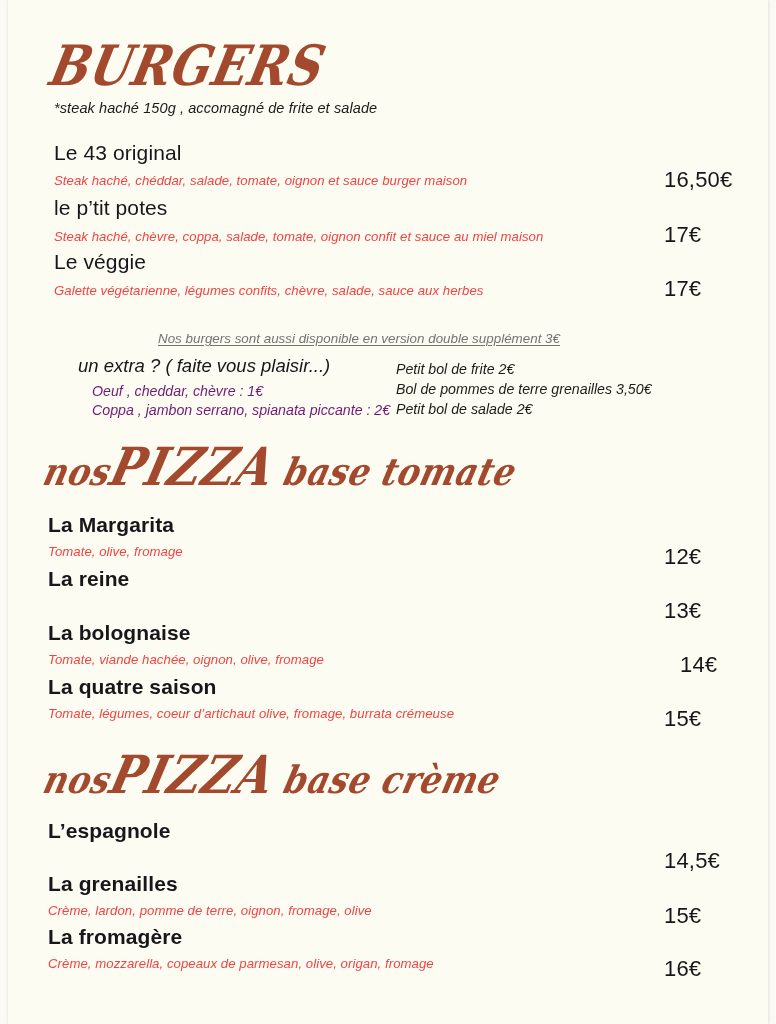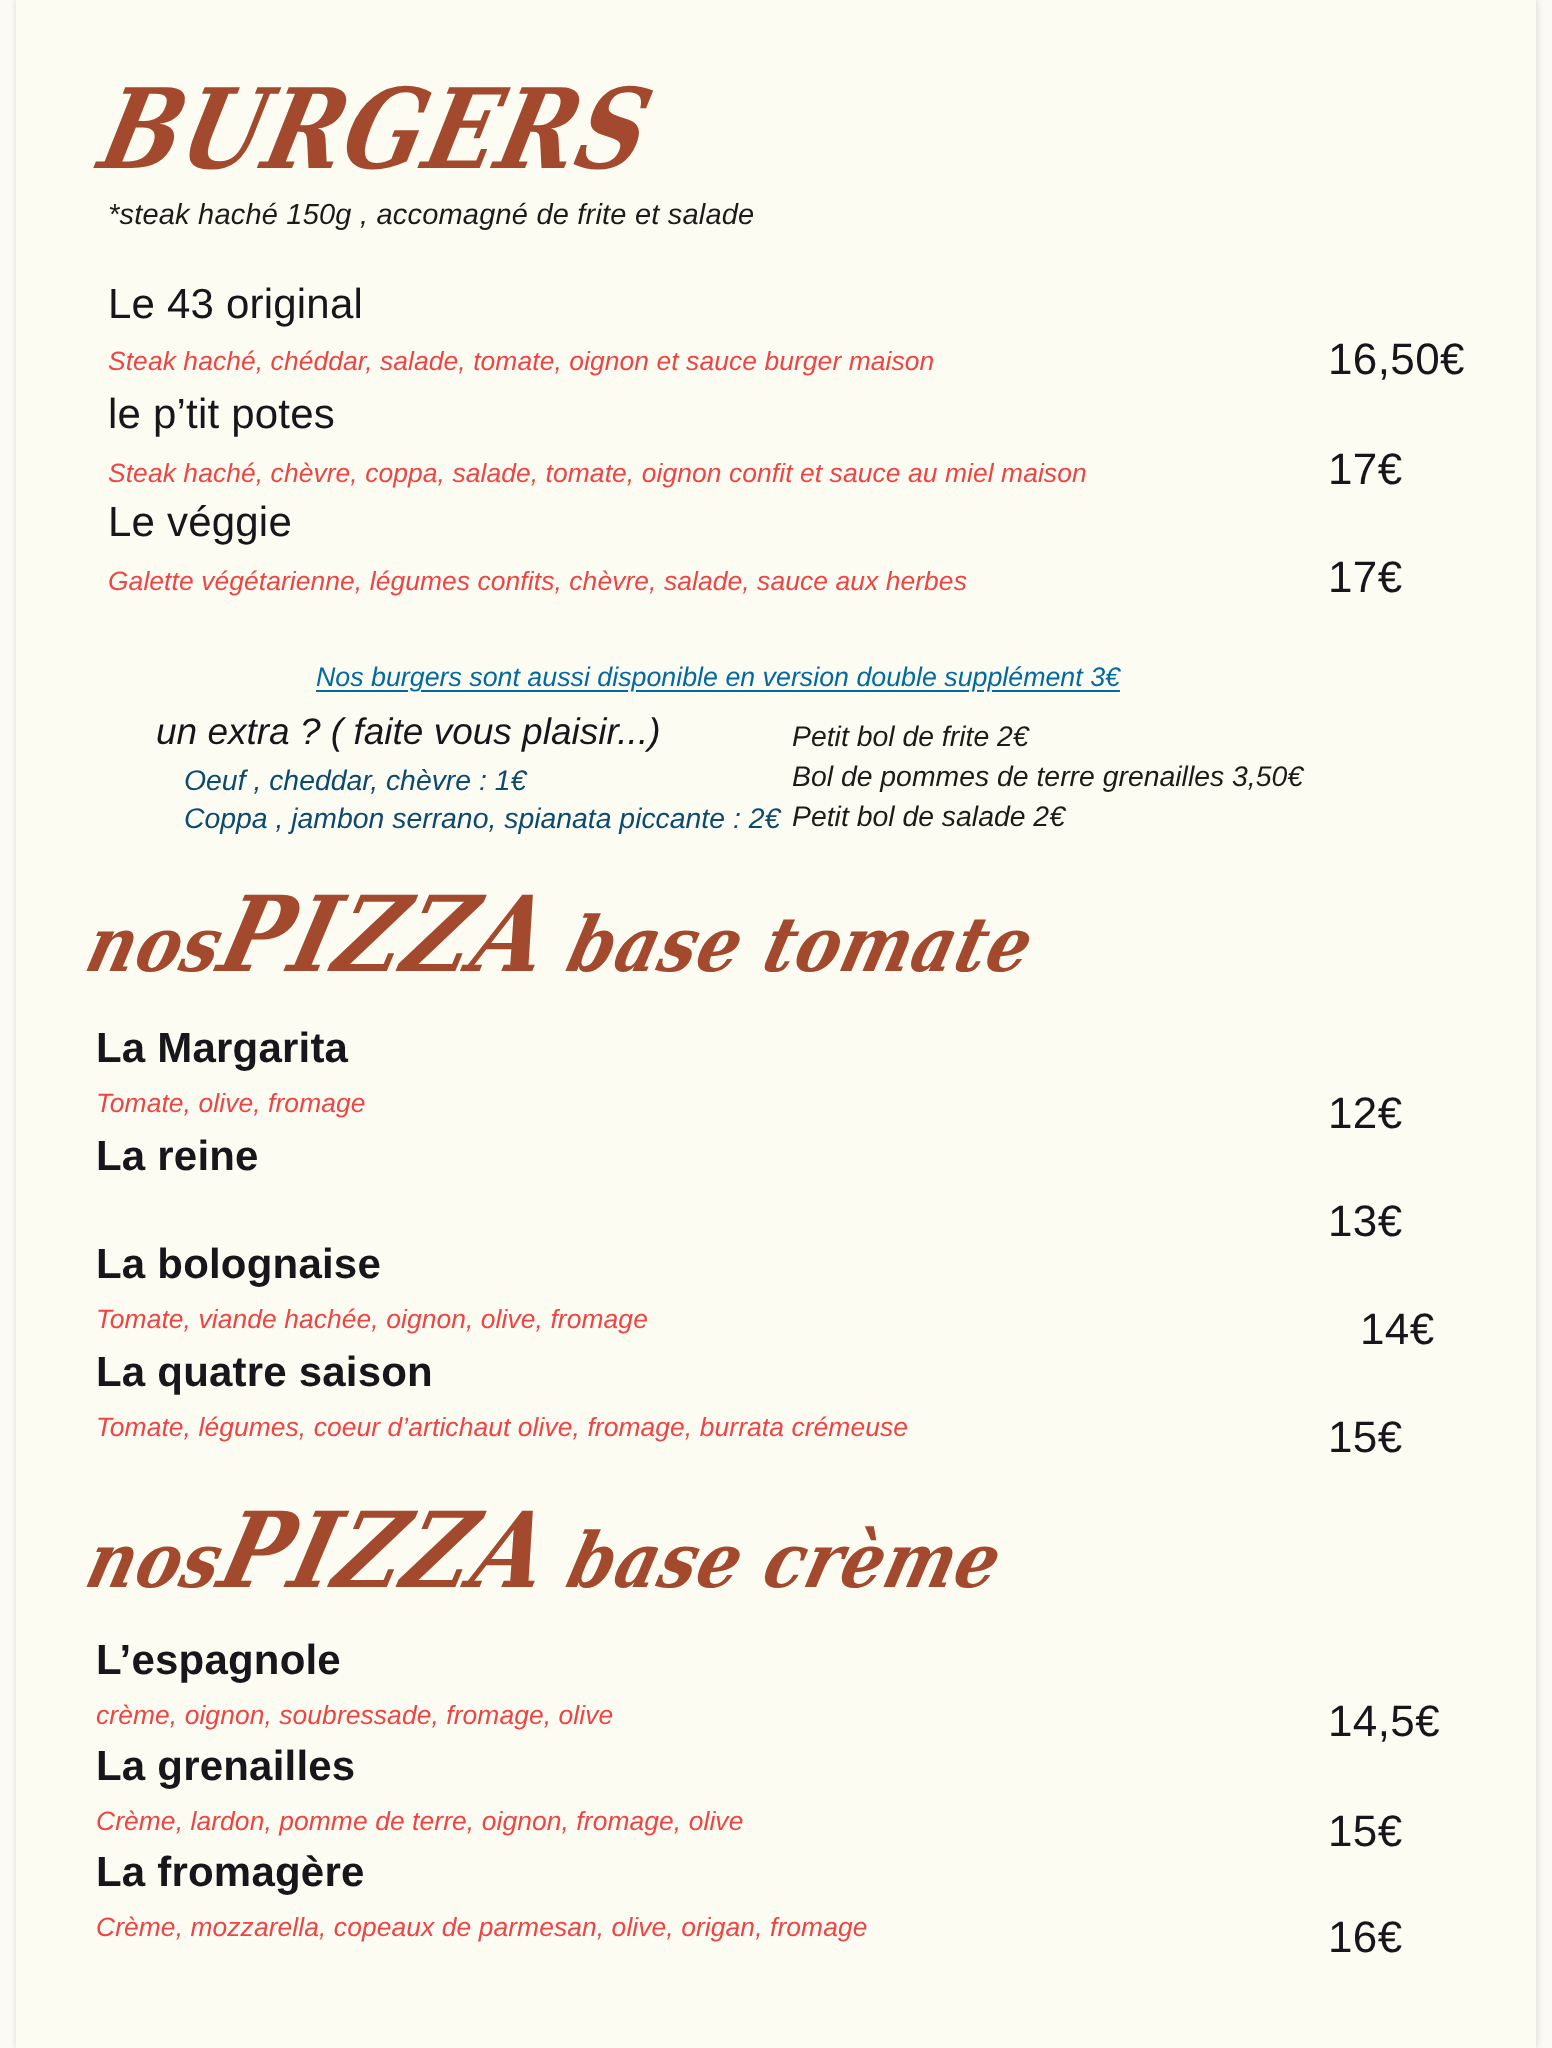--- a/index.html
+++ b/index.html
@@ -100,42 +100,42 @@
   .b-desc  { left: 46px; }
   .b-price { left: 656px; text-align: left; }
 
   
   .supp-note {
     position: absolute;
     left: 150px;
     top: 331px;
     font-size: 13.4px;
     font-style: italic;
-    color: #0369a1;
+    color: #737373;
     text-decoration: underline;
     text-underline-offset: 2px;
     white-space: nowrap;
   }
 
   
   .extra-title {
     position: absolute;
     left: 70px;
     top: 355px;
     font-size: 18.5px;
     font-style: italic;
     color: #17161a;
     white-space: nowrap;
   }
   .extra-line {
     position: absolute;
     left: 84px;
     font-size: 14.2px;
     font-style: italic;
-    color: #0c4a6e;
+    color: #701a75;
     white-space: nowrap;
   }
   .side-line {
     position: absolute;
     left: 388px;
     font-size: 14.2px;
     font-style: italic;
     color: #1c1b18;
     white-space: nowrap;
   }
@@ -189,21 +189,20 @@
   <div class="item-desc p-desc" style="top:652px;">Tomate, viande hachée, oignon, olive, fromage</div>
   <div class="price p-price" style="top:652px;margin-left:16px;">14€</div>
 
   <div class="item-name p-name" style="top:675px;">La quatre saison</div>
   <div class="item-desc p-desc" style="top:706px;">Tomate, légumes, coeur d’artichaut olive, fromage, burrata crémeuse</div>
   <div class="price p-price" style="top:706px;">15€</div>
 
   <div class="script script-pizza-creme"><span>nos</span><span class="big">PIZZA</span> <span>base crème</span></div>
 
   <div class="item-name p-name" style="top:819px;">L’espagnole</div>
-  <div class="item-desc p-desc" style="top:850px;">crème, oignon, soubressade, fromage, olive</div>
   <div class="price p-price" style="top:848px;">14,5€</div>
 
   <div class="item-name p-name" style="top:872px;">La grenailles</div>
   <div class="item-desc p-desc" style="top:903px;">Crème, lardon, pomme de terre, oignon, fromage, olive</div>
   <div class="price p-price" style="top:903px;">15€</div>
 
   <div class="item-name p-name" style="top:925px;">La fromagère</div>
   <div class="item-desc p-desc" style="top:956px;">Crème, mozzarella, copeaux de parmesan, olive, origan, fromage</div>
   <div class="price p-price" style="top:956px;">16€</div>
 

